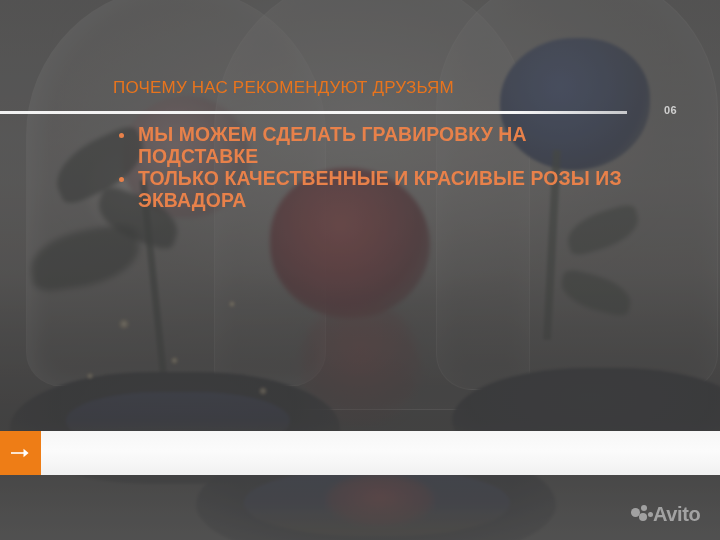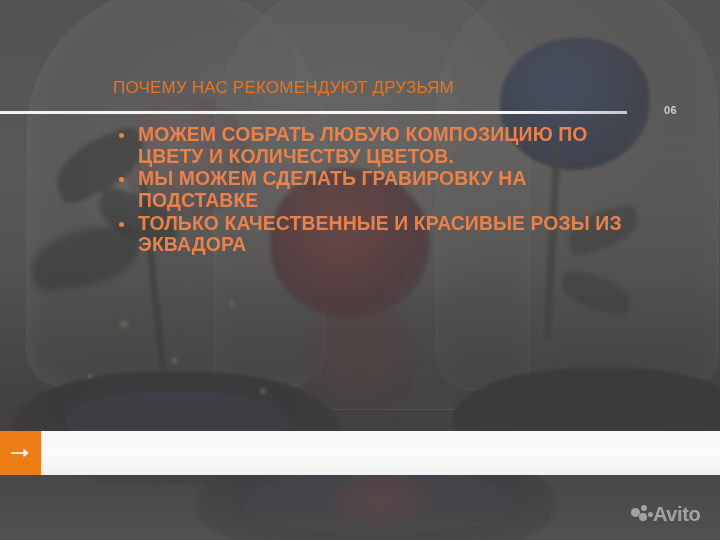--- a/index.html
+++ b/index.html
@@ -517,23 +517,20 @@
   <div class="content">
 
     <h1 class="slide-title">ПОЧЕМУ НАС РЕКОМЕНДУЮТ ДРУЗЬЯМ</h1>
 
     <div class="title-rule"></div>
 
     <div class="page-number">06</div>
 
     <ul class="bullet-list">
       <li class="bullet-item">
-        <span>МОЖЕМ СОБРАТЬ ЛЮБУЮ КОМПОЗИЦИЮ ПО ЦВЕТУ И КОЛИЧЕСТВУ ЦВЕТОВ.</span>
-      </li>
-      <li class="bullet-item">
         <span>МЫ МОЖЕМ СДЕЛАТЬ ГРАВИРОВКУ НА ПОДСТАВКЕ</span>
       </li>
       <li class="bullet-item">
         <span>ТОЛЬКО КАЧЕСТВЕННЫЕ И КРАСИВЫЕ РОЗЫ ИЗ ЭКВАДОРА</span>
       </li>
     </ul>
 
     <div class="bottom-bar"></div>
 
     <div class="next-button">

